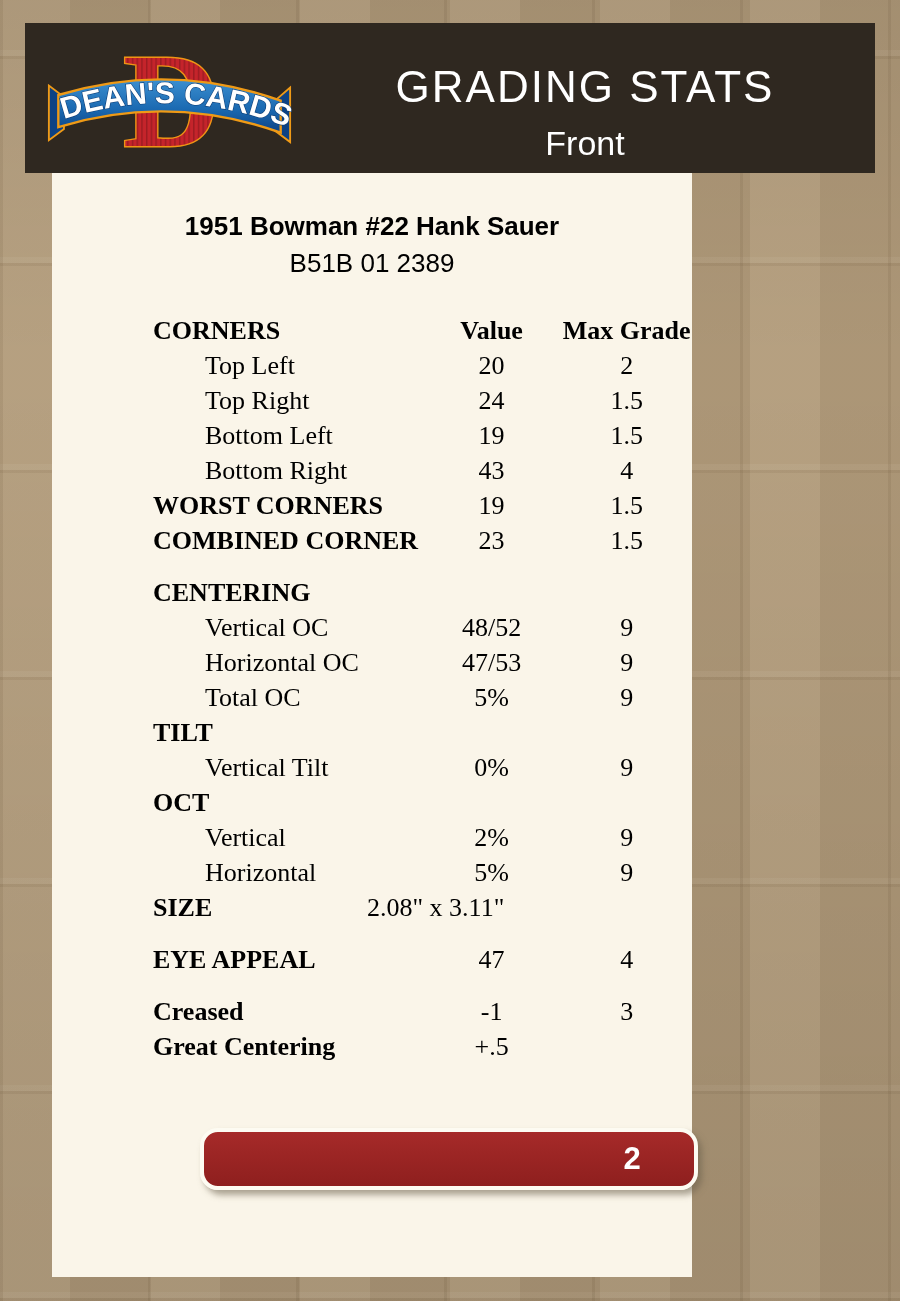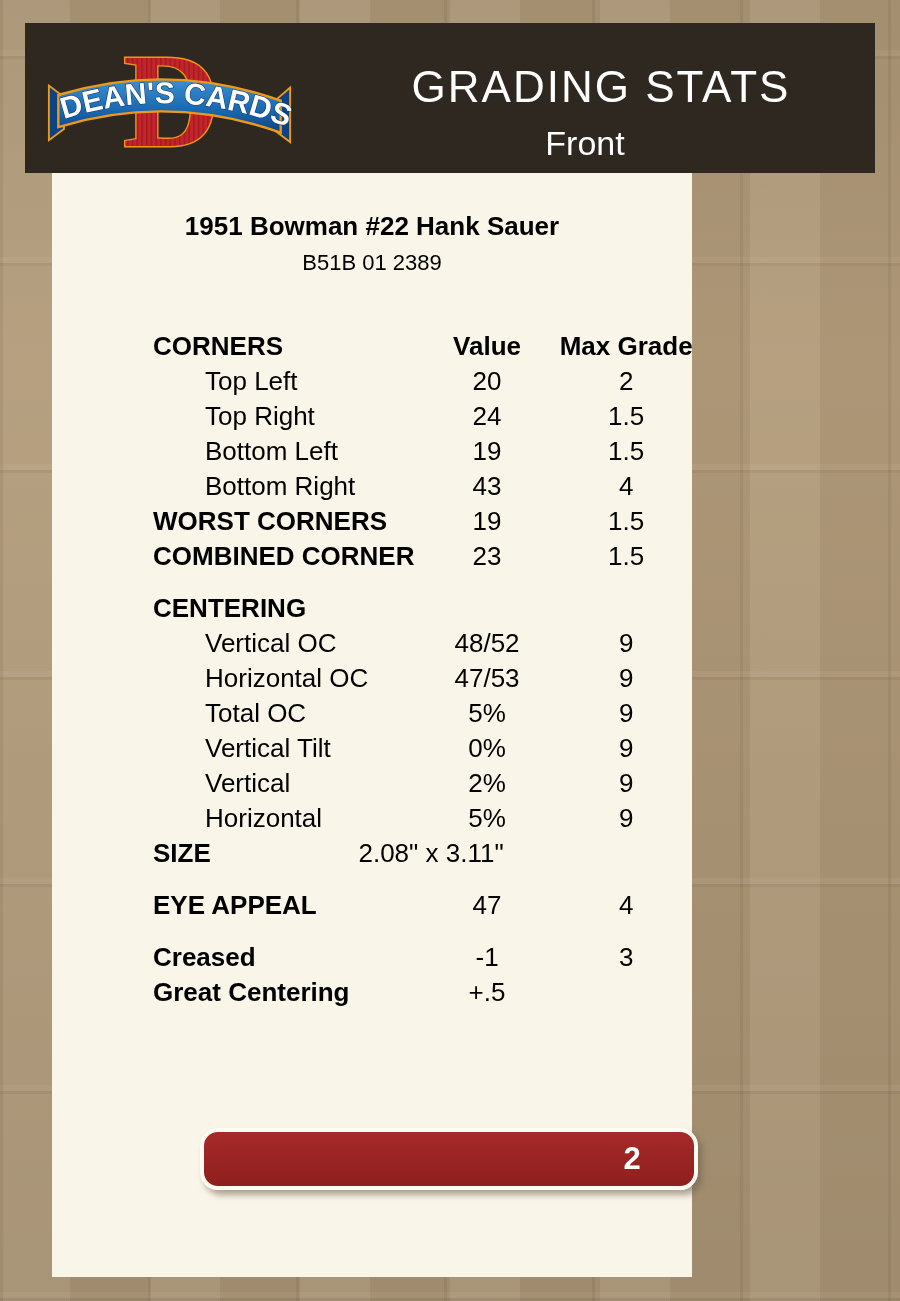--- a/index.html
+++ b/index.html
@@ -16,48 +16,48 @@
   }
   #screen{position:absolute;inset:0;}
 
   
   .header-bar{
     position:absolute;left:25px;top:23px;width:850px;height:150px;
     background:#2f2820;
   }
   .logo{position:absolute;left:22px;top:6px;}
   .header-title{
-    position:absolute;left:316px;top:40px;width:520px;
+    position:absolute;left:300px;top:40px;width:520px;
     color:#ffffff;font-size:44px;line-height:48px;letter-spacing:2px;
     text-align:center;font-weight:normal;
   }
   .header-subtitle{
     position:absolute;left:300px;top:100px;width:520px;
     color:#ffffff;font-size:34px;line-height:40px;
     text-align:center;font-weight:normal;
   }
 
   
   .panel{
     position:absolute;left:52px;top:173px;width:640px;height:1104px;
     background:#faf5e9;
   }
   .card-title{
     position:absolute;top:38px;left:0;width:100%;
     text-align:center;font-size:26px;line-height:30px;font-weight:bold;color:#000;
   }
   .card-serial{
     position:absolute;top:75px;left:0;width:100%;
-    text-align:center;font-size:22px;line-height:30px;color:#000;
+    text-align:center;font-size:26px;line-height:30px;color:#000;
   }
 
   
   table.stats{
-    position:absolute;left:101px;top:156px;
-    border-collapse:collapse;table-layout:fixed;
+    position:absolute;left:101px;top:140px;
+    border-collapse:collapse;table-layout:fixed;font-family:Liberation Serif, serif;
   }
   table.stats td, table.stats th{
     padding:0;margin:0;font-size:26px;line-height:35px;height:35px;
     color:#000;vertical-align:middle;white-space:nowrap;
   }
   th.c-label{text-align:left;font-weight:bold;}
   td.c-label{text-align:left;}
   td.c-label.bold{font-weight:bold;}
   td.c-label.indent{padding-left:52px;}
   th.c-value, td.c-value{text-align:center;}
@@ -178,23 +178,33 @@
             <td class="c-label indent">Horizontal OC</td>
             <td class="c-value">47/53</td>
             <td class="c-max">9</td>
           </tr>
           <tr>
             <td class="c-label indent">Total OC</td>
             <td class="c-value">5%</td>
             <td class="c-max">9</td>
           </tr>
           <tr>
+            <td class="c-label bold">TILT</td>
+            <td class="c-value"></td>
+            <td class="c-max"></td>
+          </tr>
+          <tr>
             <td class="c-label indent">Vertical Tilt</td>
             <td class="c-value">0%</td>
             <td class="c-max">9</td>
+          </tr>
+          <tr>
+            <td class="c-label bold">OCT</td>
+            <td class="c-value"></td>
+            <td class="c-max"></td>
           </tr>
           <tr>
             <td class="c-label indent">Vertical</td>
             <td class="c-value">2%</td>
             <td class="c-max">9</td>
           </tr>
           <tr>
             <td class="c-label indent">Horizontal</td>
             <td class="c-value">5%</td>
             <td class="c-max">9</td>

